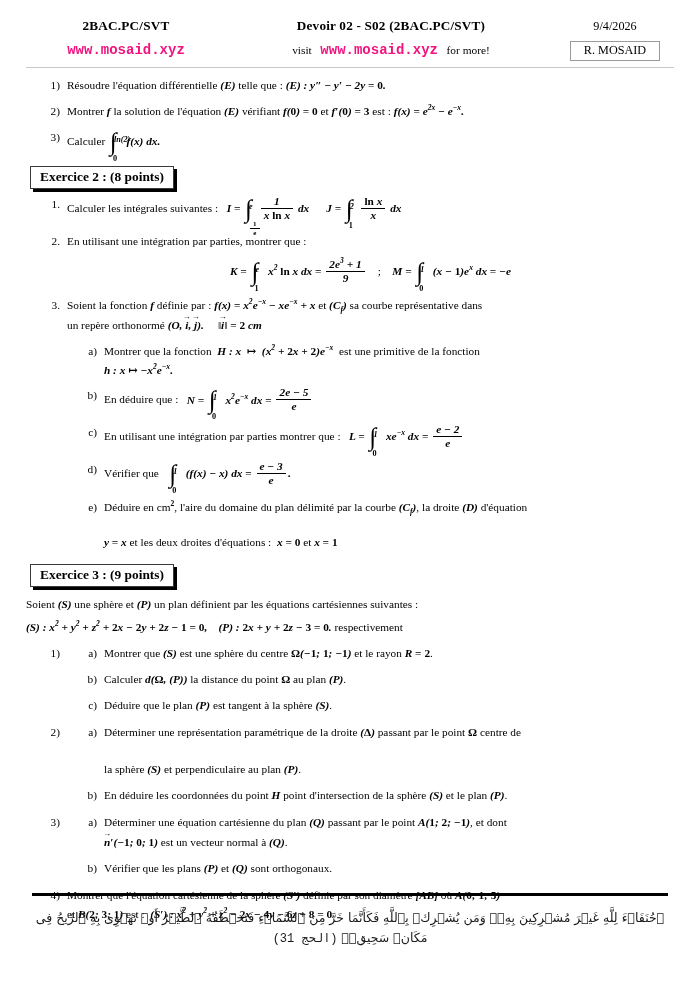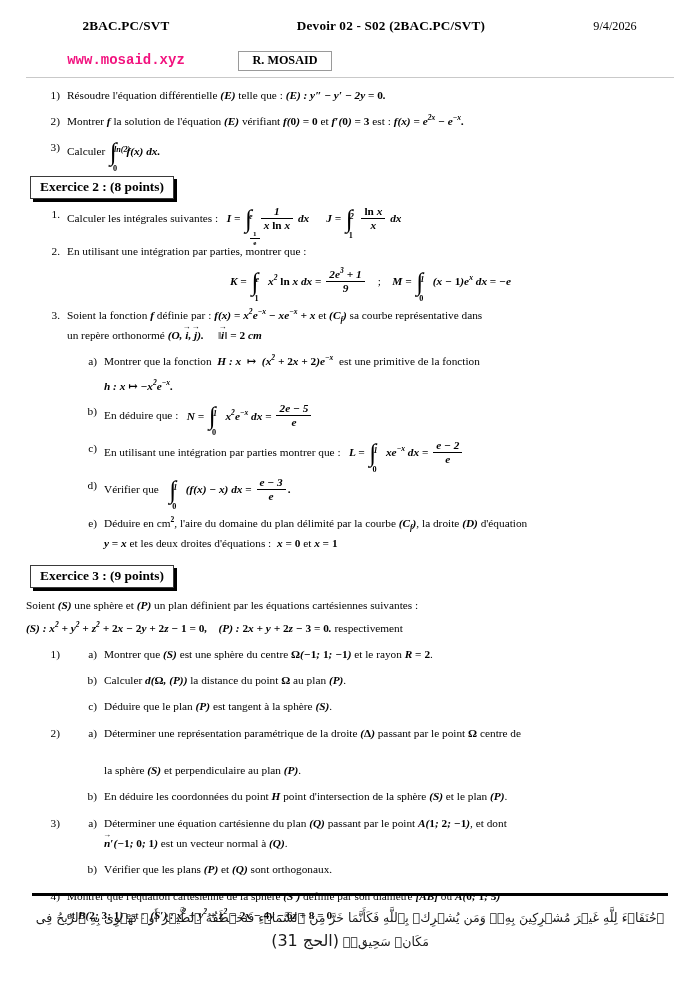--- a/index.html
+++ b/index.html
@@ -49,22 +49,21 @@
     font-weight: bold;
   }
   .hdr-row2 { margin-top: 5px; }
   .hdr-visit { font-size: 11.4px; }
   .hdr-date { font-size: 12.2px; }
   .teacher-box {
     display: inline-block;
     border: 1px solid #9a9a9a;
     padding: 1px 13px 2px 13px;
     font-size: 12.2px;
-    margin-top: 12px;
-    font-weight: bold;
+    margin-top: 2px;
   }
   .hdr-rule {
     margin: 6px 26px 0 26px;
     border-top: 1px solid #c9c9c9;
   }
 
   
   .ex-wrap { margin: 13px 0 0 30px; }
   .ex-box {
     display: inline-block;
@@ -203,37 +202,43 @@
     text-align: center;
     direction: rtl;
     font-family: "DejaVu Sans", sans-serif;
     font-size: 12.5px;
     line-height: 1.6;
     color: #1a1a1a;
     padding: 0 20px;
   }
   .ayah .ref {
     direction: rtl;
-    font-size: 16px;
+    font-size: 12px;
+    font-family: Liberation Mono, monospace;
   }
 </style>
 </head>
 <body>
 
 <div class="page">
 
   <div class="header">
     <div class="hdr-row">
       <div class="hdr-left hdr-title">2BAC.PC/SVT</div>
       <div class="hdr-center hdr-title">Devoir 02 - S02 (2BAC.PC/SVT)</div>
       <div class="hdr-right hdr-date">9/4/2026</div>
     </div>
     <div class="hdr-row hdr-row2">
       <div class="hdr-left">
         <span class="hdr-link">www.mosaid.xyz</span>
+      </div>
+      <div class="hdr-center hdr-visit">
+        <span>visit</span>
+        &nbsp;&nbsp;<span class="hdr-link">www.mosaid.xyz</span>&nbsp;&nbsp;
+        <span>for more!</span>
       </div>
       <div class="hdr-right">
         <span class="teacher-box">R. MOSAID</span>
       </div>
     </div>
   </div>
   <div class="hdr-rule"></div>
 
 
   <div class="content">
@@ -341,21 +346,21 @@
           <span class="mth"><span class="norm">‖</span><span class="vec">i</span><span class="norm">‖</span> <span class="mup">=</span> <span class="num">2</span> <span class="mup" style="font-style:italic;">cm</span></span>
         </div>
 
         
         <div class="lvl1" style="margin-top:9px;">
           <div class="mark m2">a)</div>
           <div class="body">
             <span>Montrer que la fonction</span>
             &nbsp;<span class="mth">H&nbsp;:&nbsp;x &nbsp;↦&nbsp; (x<sup class="e">2</sup> + <span class="num">2</span>x + <span class="num">2</span>)e<sup class="e">−x</sup></span>&nbsp;
             <span>est une primitive de la fonction</span>
-            <div style="margin-top:8px;">
+            <div style="margin-top:2px;">
               <span class="mth">h : x ↦ −x<sup class="e">2</sup>e<sup class="e">−x</sup>.</span>
             </div>
           </div>
         </div>
 
         
         <div class="lvl1" style="margin-top:9px;">
           <div class="mark m2">b)</div>
           <div class="body">
             <span>En déduire que :</span>
@@ -396,21 +401,21 @@
         </div>
 
         
         <div class="lvl1" style="margin-top:11px;">
           <div class="mark m2">e)</div>
           <div class="body">
             <span>Déduire en cm<sup class="e" style="font-style:normal;">2</sup>, l'aire du domaine du plan délimité par la courbe</span>
             <span class="mth">(<span class="cal">C</span><sub class="e">f</sub>)</span><span>, la droite</span>
             <span class="mth">(D)</span>
             <span>d'équation</span>
-            <div style="margin-top:3px;">
+            <div style="margin-top:18px;">
               <span class="mth">y <span class="mup">=</span> x</span>
               <span>et les deux droites d'équations :</span>
               &nbsp;<span class="mth">x <span class="mup">=</span> <span class="num">0</span></span>
               <span>et</span>
               <span class="mth">x <span class="mup">=</span> <span class="num">1</span></span>
             </div>
           </div>
         </div>
 
       </div>

